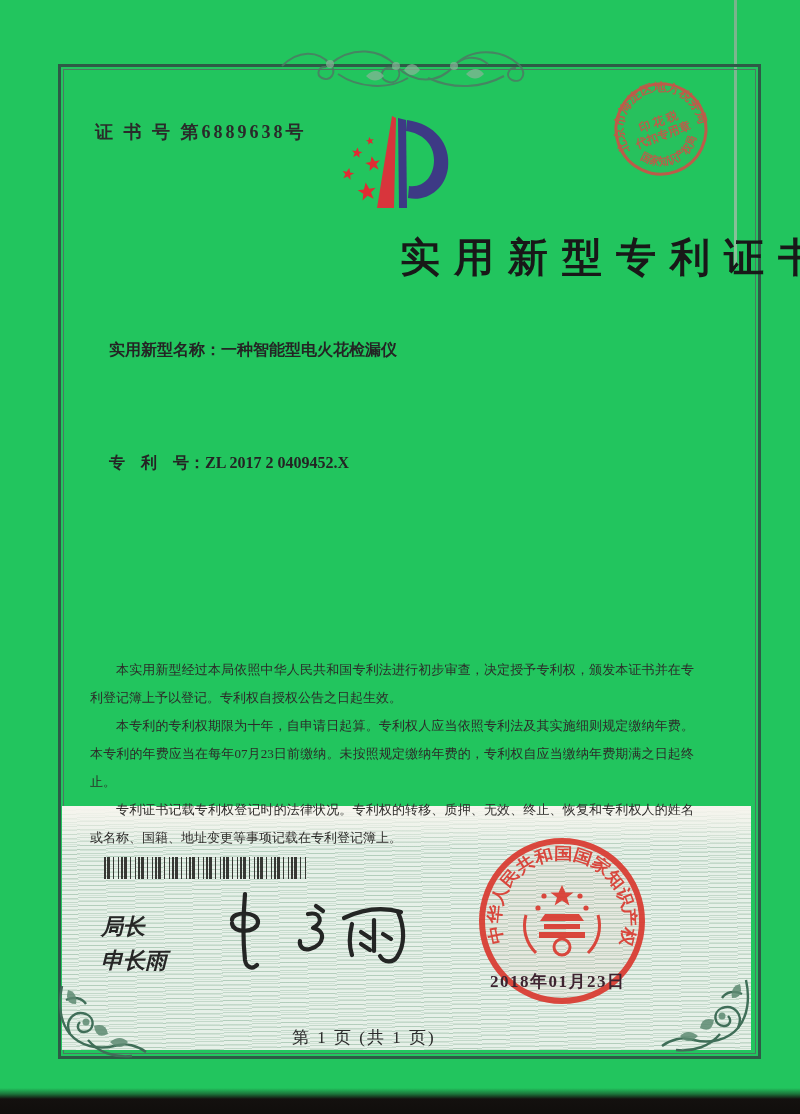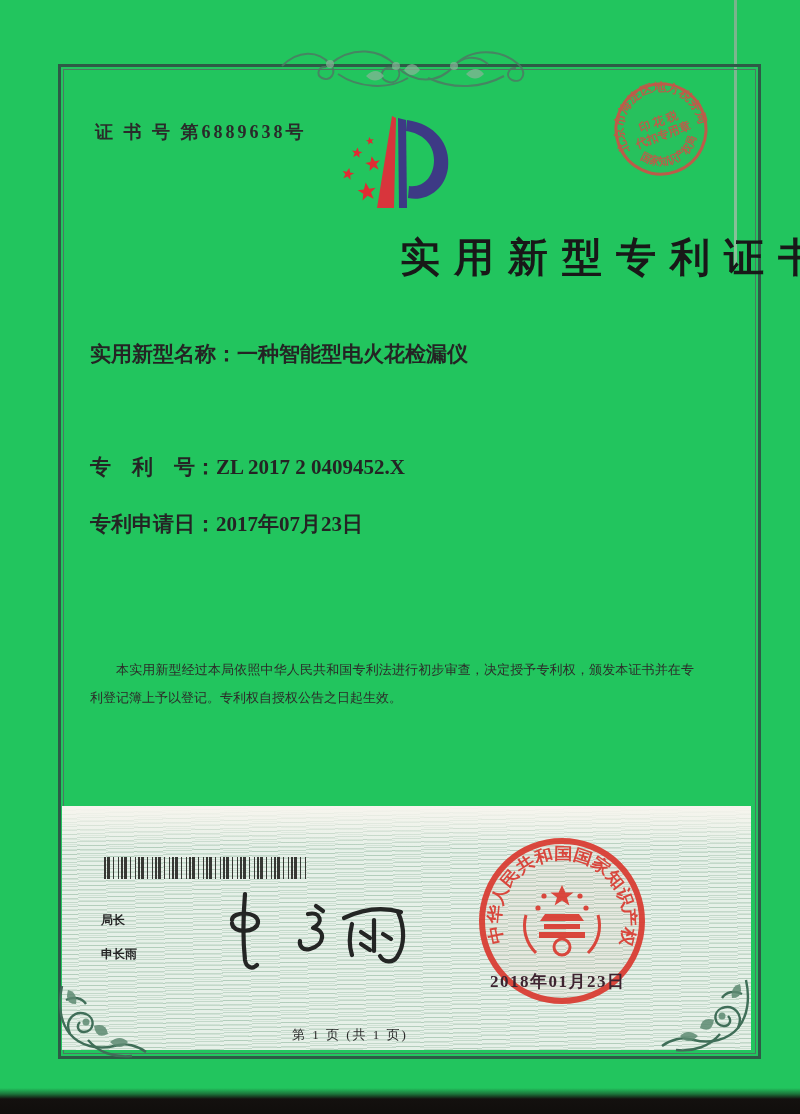--- a/index.html
+++ b/index.html
@@ -20,29 +20,29 @@
   
   .guilloche{position:absolute;left:62px;top:806px;width:689px;height:244px;z-index:4;
      background-color:#e6f0e8;
      background-image:repeating-linear-gradient(178deg,rgba(110,160,128,.30) 0 1px,rgba(240,248,242,0) 1px 4px),
                       repeating-linear-gradient(2deg,rgba(110,160,128,.18) 0 1px,rgba(240,248,242,0) 1px 5px);}
   .guilloche:before{content:"";position:absolute;left:0;right:0;top:0;height:42px;
      background:linear-gradient(#f7f5ee 0%,rgba(247,245,238,0) 100%);}
   .txt{position:absolute;color:#20201f;z-index:10;}
   .certno{left:95px;top:120px;font-size:18px;font-weight:bold;letter-spacing:3px;color:#2a2a2a;}
   .title{left:0;right:10px;top:230px;text-align:right;font-size:40px;font-weight:bold;letter-spacing:14px;color:#181818;}
-  .field{left:90px;font-size:21px;font-weight:bold;color:#242424;white-space:nowrap;}
+  .field{left:109px;font-size:16px;font-weight:bold;color:#242424;white-space:nowrap;}
   .paras{left:90px;top:656px;width:604px;font-size:13px;line-height:28px;color:#2d2b29;text-align:justify;}
   .paras p{margin:0;text-indent:2em;font-weight:500;}
-  .officer{font-family:"Liberation Sans","DejaVu Sans",sans-serif;font-weight:bold;color:#262626;font-size:12px;}
+  .officer{font-family:"Liberation Sans","DejaVu Sans",sans-serif;font-weight:bold;color:#262626;font-size:22px;font-style:italic;}
   .officer-title{left:101px;top:912px;}
   .officer-name{left:101px;top:946px;text-align:right;}
   .barcode{position:absolute;left:104px;top:857px;width:204px;height:22px;z-index:10;opacity:.88;
      background:repeating-linear-gradient(90deg,#21201d 0 2px,rgba(0,0,0,0) 2px 3px,#21201d 3px 6px,rgba(0,0,0,0) 6px 9px,#21201d 9px 10px,rgba(0,0,0,0) 10px 14px,#21201d 14px 15px,rgba(0,0,0,0) 15px 17px);}
-  .footer{left:292px;top:1026px;font-size:13px;letter-spacing:2px;color:#2a2a2a;}
+  .footer{left:292px;top:1026px;font-size:17px;letter-spacing:2px;color:#2a2a2a;}
   .seal-date{left:490px;top:970px;font-size:17px;font-weight:bold;letter-spacing:1.5px;color:#3e2330;z-index:22;}
   .logo{position:absolute;left:336px;top:108px;z-index:10;}
   .signature{position:absolute;left:212px;top:884px;z-index:12;}
   .seal{position:absolute;left:462px;top:821px;z-index:20;opacity:.92;}
   .tax-stamp{position:absolute;left:606px;top:74px;z-index:15;transform:rotate(-20deg);opacity:.85;}
   .flourish-tl{position:absolute;left:278px;top:40px;z-index:6;opacity:.85;}
   .flourish-bl{position:absolute;left:54px;top:982px;z-index:8;}
   .flourish-br{position:absolute;left:660px;top:976px;z-index:8;transform:scaleX(-1);}
   .arcText{font-weight:bold;}
 </style>
@@ -122,26 +122,25 @@
 
   <div class="txt certno">证 书 号 第6889638号</div>
   <div class="txt title">实用新型专利证书</div>
 
   <div class="txt field" style="top:340px">
     <span>实用新型名称：</span><span>一种智能型电火花检漏仪</span>
   </div>
   <div class="txt field" style="top:453px">
     <span>专　利　号：</span><span>ZL 2017 2 0409452.X</span>
   </div>
-  <div class="txt field" style="top:510px">
-    <span>专利申请日：</span><span>2017年07月23日</span>
-  </div>
 
   <div class="txt paras">
     <p>本实用新型经过本局依照中华人民共和国专利法进行初步审查，决定授予专利权，颁发本证书并在专利登记簿上予以登记。专利权自授权公告之日起生效。</p>
+    <p>本专利的专利权期限为十年，自申请日起算。专利权人应当依照专利法及其实施细则规定缴纳年费。本专利的年费应当在每年07月23日前缴纳。未按照规定缴纳年费的，专利权自应当缴纳年费期满之日起终止。</p>
+    <p>专利证书记载专利权登记时的法律状况。专利权的转移、质押、无效、终止、恢复和专利权人的姓名或名称、国籍、地址变更等事项记载在专利登记簿上。</p>
   </div>
 
   <div class="barcode"></div>
 
   <div class="txt officer officer-title">局长</div>
   <div class="txt officer officer-name">申长雨</div>
 
   <svg class="signature" width="210" height="92" viewBox="0 0 210 92">
     <g fill="none" stroke="#151515" stroke-width="4.2" stroke-linecap="round" stroke-linejoin="round" opacity=".92">
       <path d="M20 36 C20 27 46 27 46 38 C46 49 20 50 20 39"></path>

